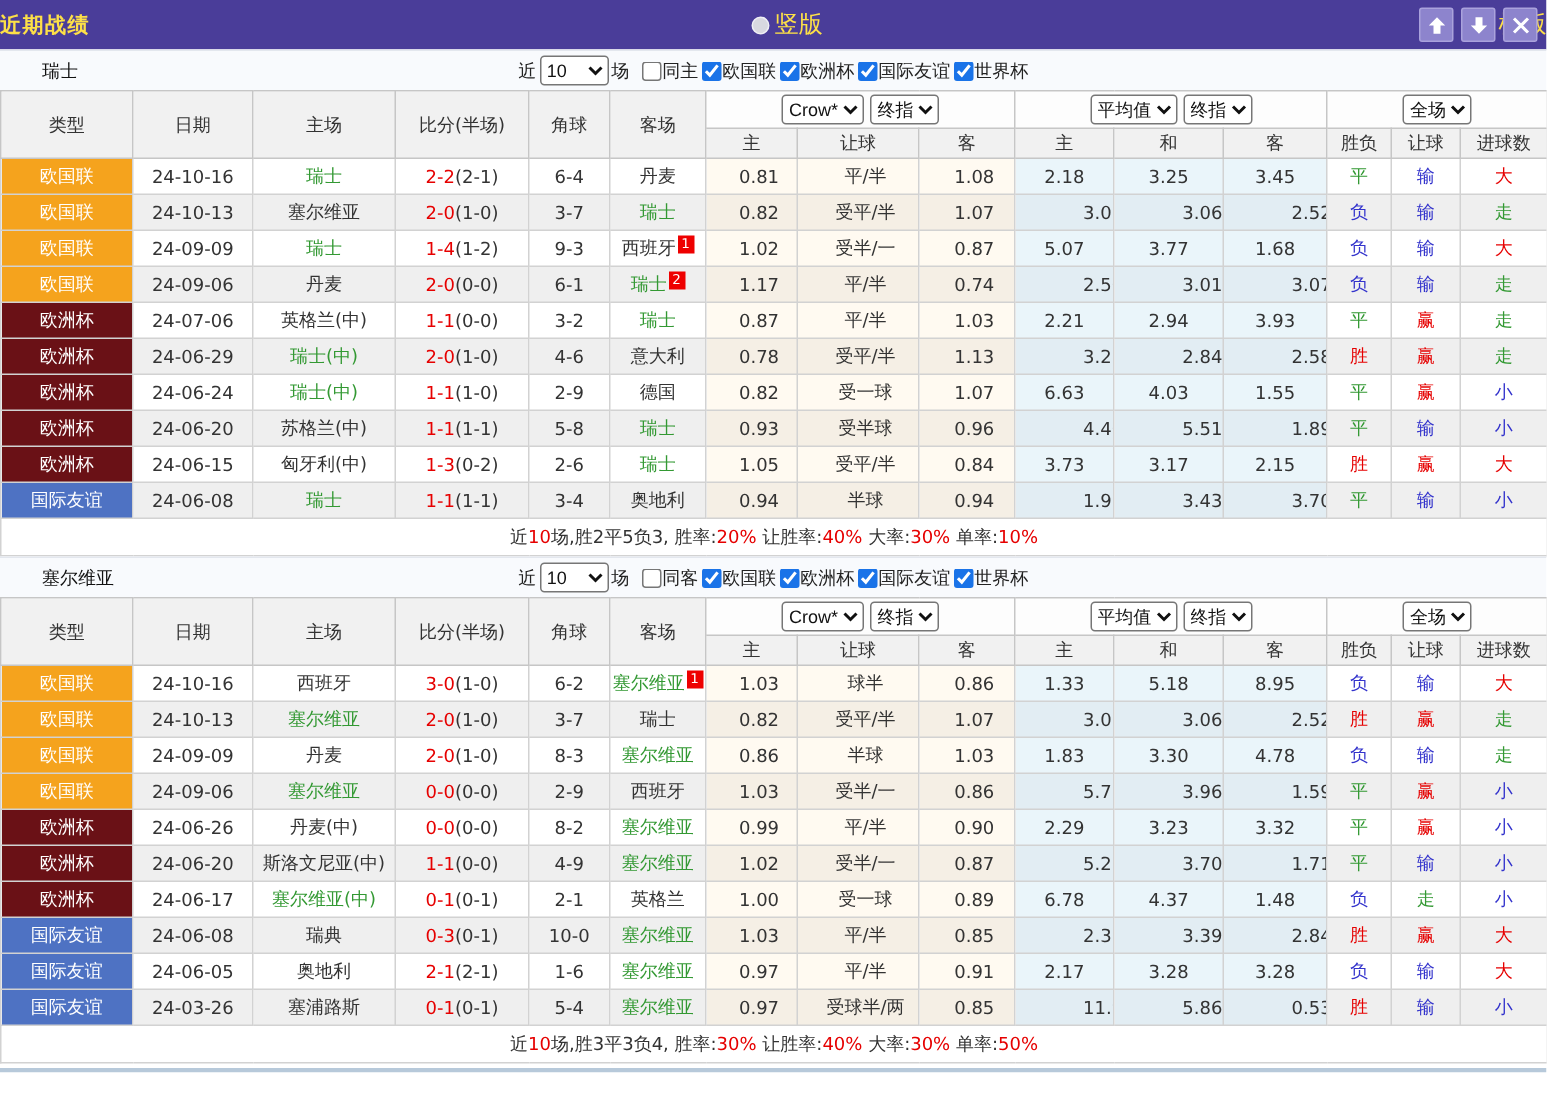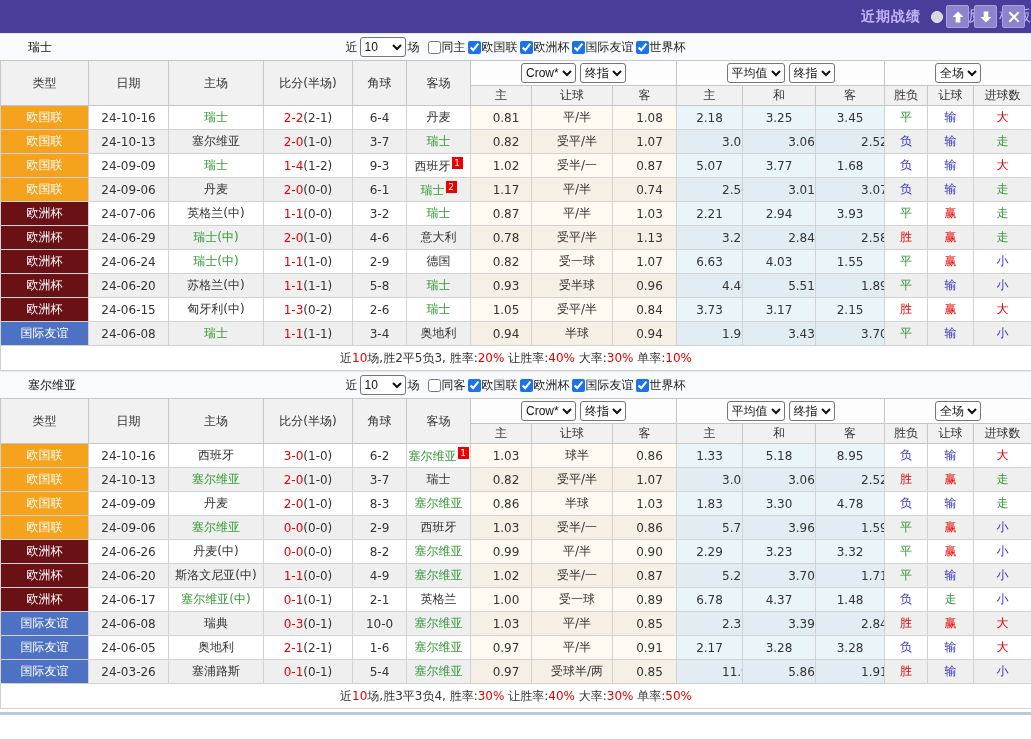--- a/index.html
+++ b/index.html
@@ -1,21 +1,21 @@
 <!DOCTYPE html>
 <html><head>
 <meta charset="utf-8">
 <style>
   * { box-sizing: border-box; }
   body { margin: 0; background: #fff; font-family: "DejaVu Sans", "Liberation Sans", sans-serif; }
   .window { width: 1031px; }
 
   
   .titlebar { height: 33px; background: #4a3d99; display: flex; align-items: center; position: relative; }
-  .titlebar-center { flex: 1; display: flex; justify-content: flex-end; align-items: center; gap: 10px; color: #c4b5fd; }
+  .titlebar-center { flex: 1; display: flex; justify-content: space-between; align-items: center; gap: 10px; color: #fde047; }
   .title { font-weight: bold; font-size: 14px; letter-spacing: 1px; }
   .radio-opt { display: inline-flex; align-items: center; gap: 4px; font-size: 16px; cursor: pointer; }
   .radio-sel { width: 12px; height: 12px; border-radius: 50%; background: #d8d8e0; border: 1px solid #efeff5; }
   .radio-unsel { width: 6px; height: 6px; border-radius: 50%; border: 3px solid #2bb0e8; background: transparent; }
   .win-btns { position: absolute; right: 6px; top: 5px; display: flex; gap: 5px; }
   .win-btn { width: 23px; height: 23px; background: #8d84cd; border: 1px solid #aaa2dc; border-radius: 2px;
              display: flex; align-items: center; justify-content: center; padding: 0; cursor: pointer; }
   .win-btn svg { display: block; }
 
   
@@ -566,21 +566,21 @@
               <td>24-03-26</td>
               <td><span>塞浦路斯</span></td>
               <td><span class="score-red">0-1</span><span>(0-1)</span></td>
               <td>5-4</td>
               <td><span class="team-green">塞尔维亚</span></td>
               <td class="c-crow">0.97</td>
               <td class="c-crow">受球半/两</td>
               <td class="c-crow">0.85</td>
               <td class="c-avg">11.90</td>
               <td class="c-avg">5.86</td>
-              <td class="c-avg">1.91</td>
+              <td class="c-avg">0.53</td>
               <td style="color: rgb(230, 0, 0);">胜</td>
               <td style="color: rgb(51, 51, 204);">输</td>
               <td style="color: rgb(51, 51, 204);">小</td>
             </tr>
             <tr>
               <td class="summary-cell" colspan="15"><span>近</span><span class="red">10</span><span>场,胜3平3负4, 胜率:</span><span class="red">30%</span><span> 让胜率:</span><span class="red">40%</span><span> 大率:</span><span class="red">30%</span><span> 单率:</span><span class="red">50%</span></td>
             </tr>
           </tbody>
         </table>
       </div>

